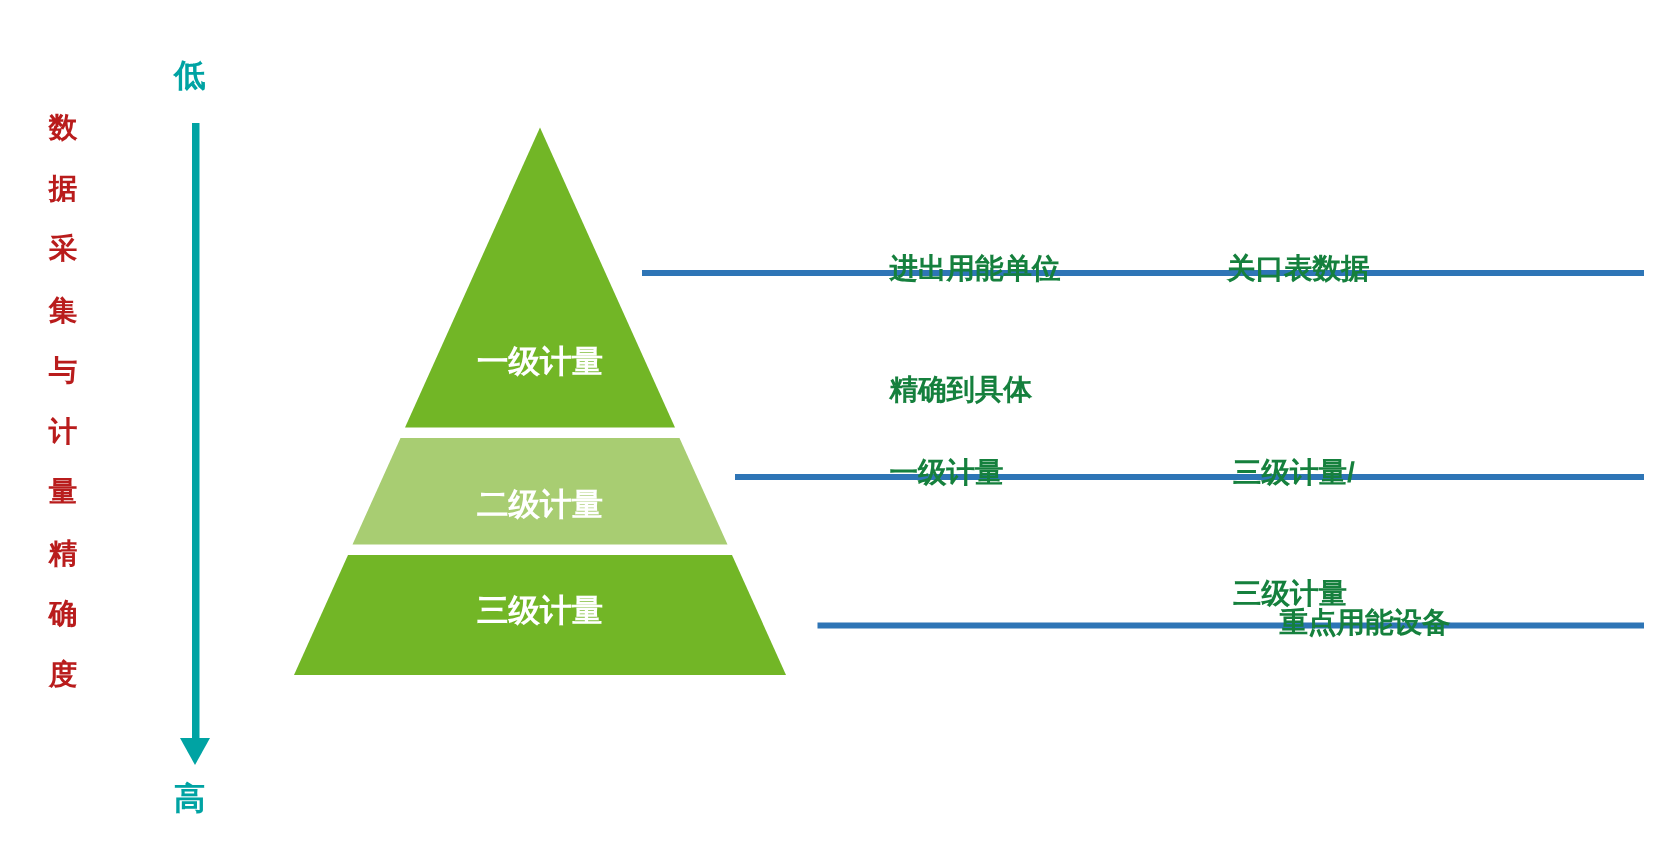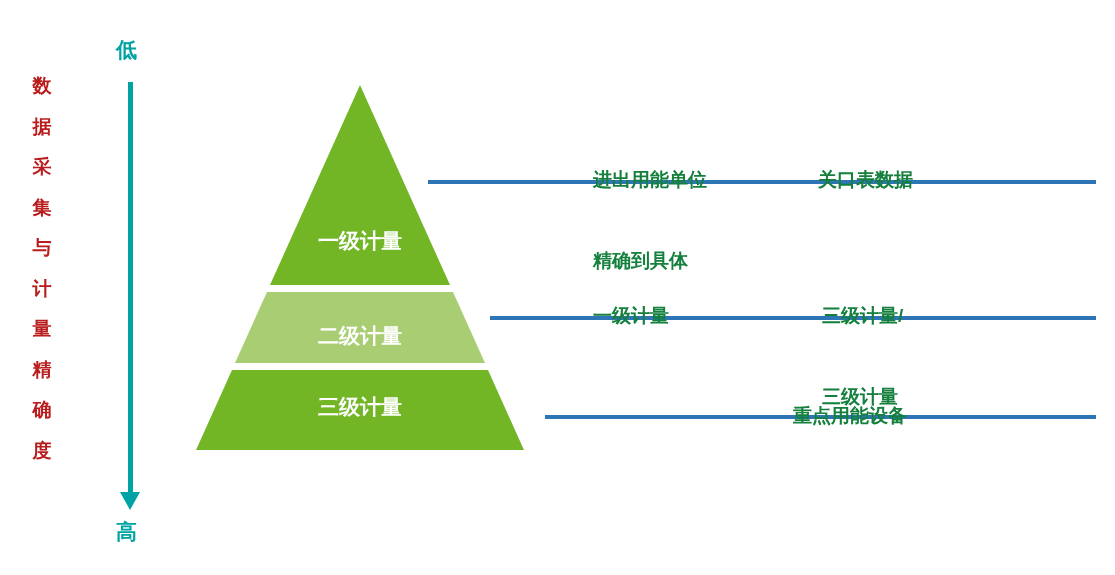--- a/index.html
+++ b/index.html
@@ -86,21 +86,21 @@
     color: #15803d;
     line-height: 27px;
     white-space: pre;
   }
   .note .line { display: block; }
   .n1l { left: 593px; top: 112px; }
   .n1r { left: 818px; top: 112px; }
   .n2l { left: 593px; top: 248px; }
   .n2r { left: 822px; top: 248px; }
   .n3l { left: 593px; top: 345px; }
-  .n3r { left: 793px; top: 348px; text-align: right; }
+  .n3r { left: 853px; top: 348px; text-align: right; }
 </style>
 </head>
 <body>
 
 <div class="canvas">
 
   <div class="v-label">数据采集与计量精确度</div>
 
   <div class="axis-cap low">低</div>
 

